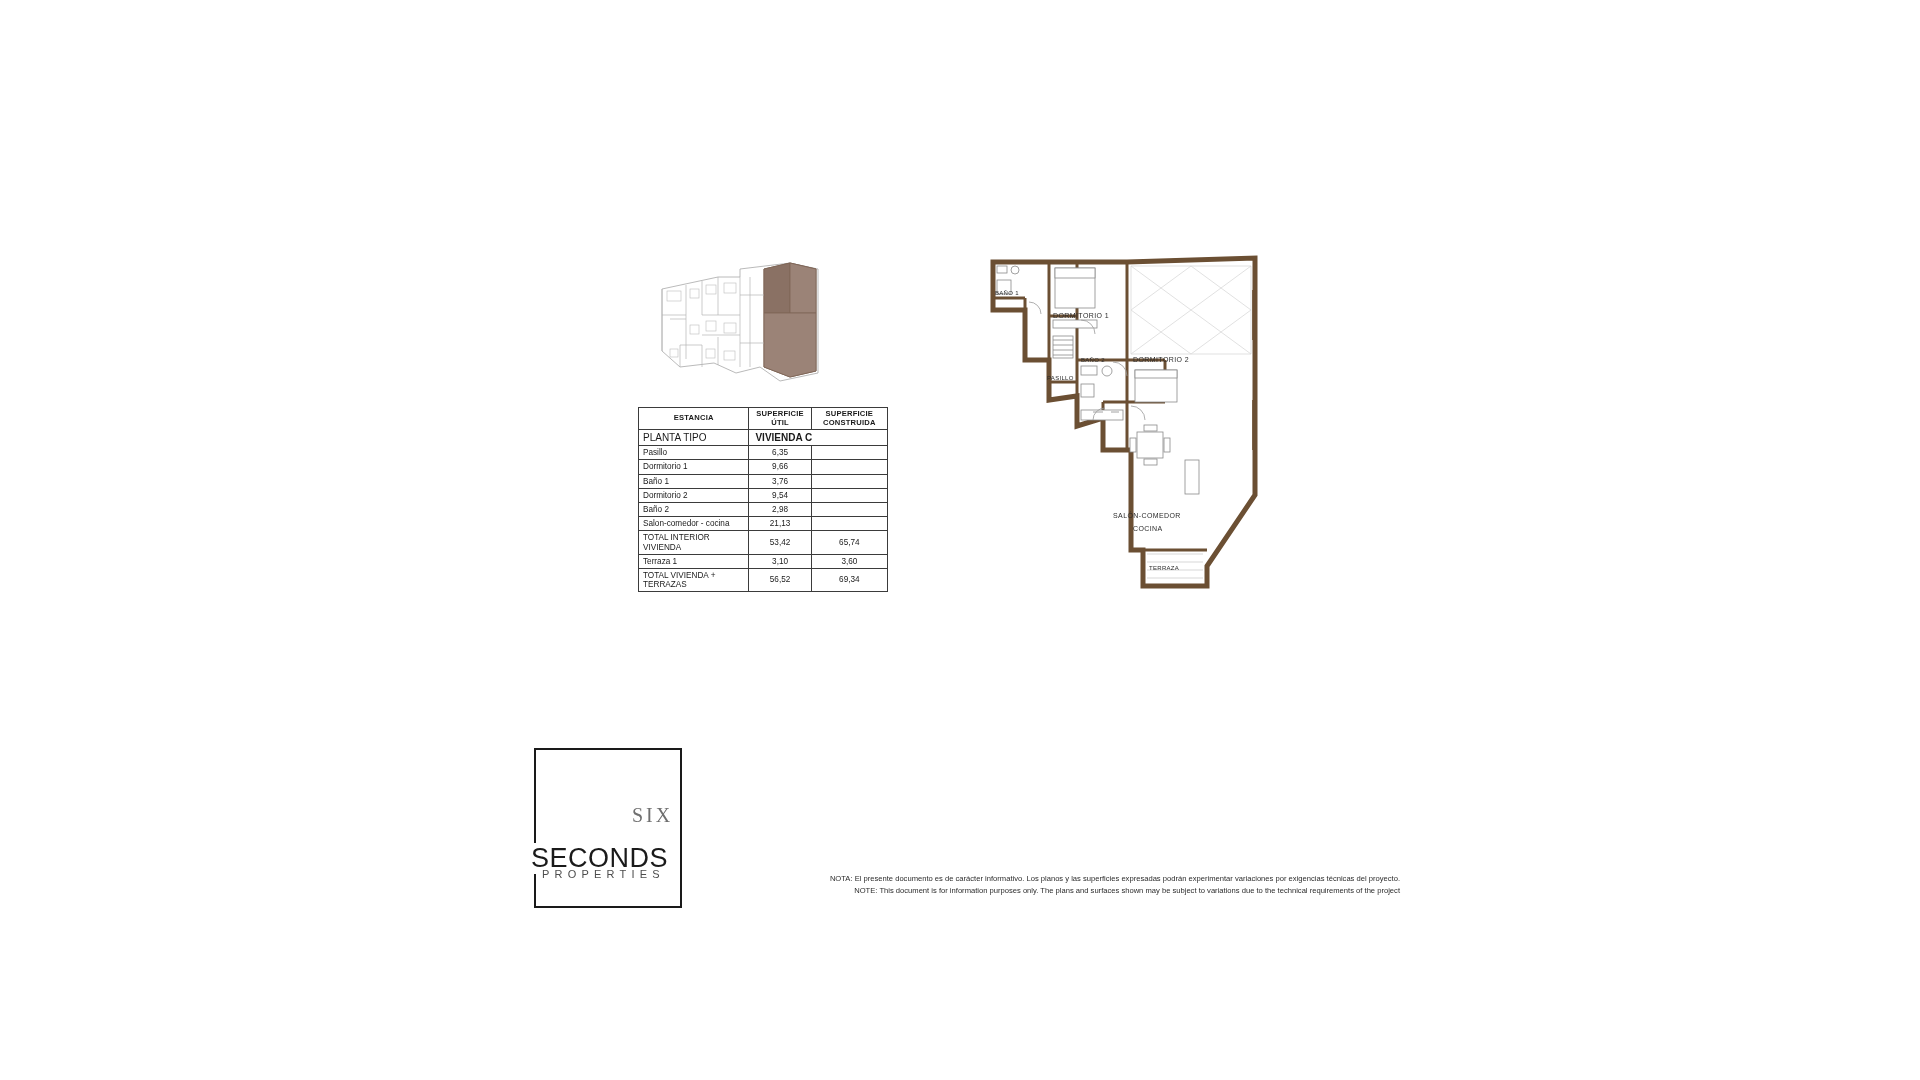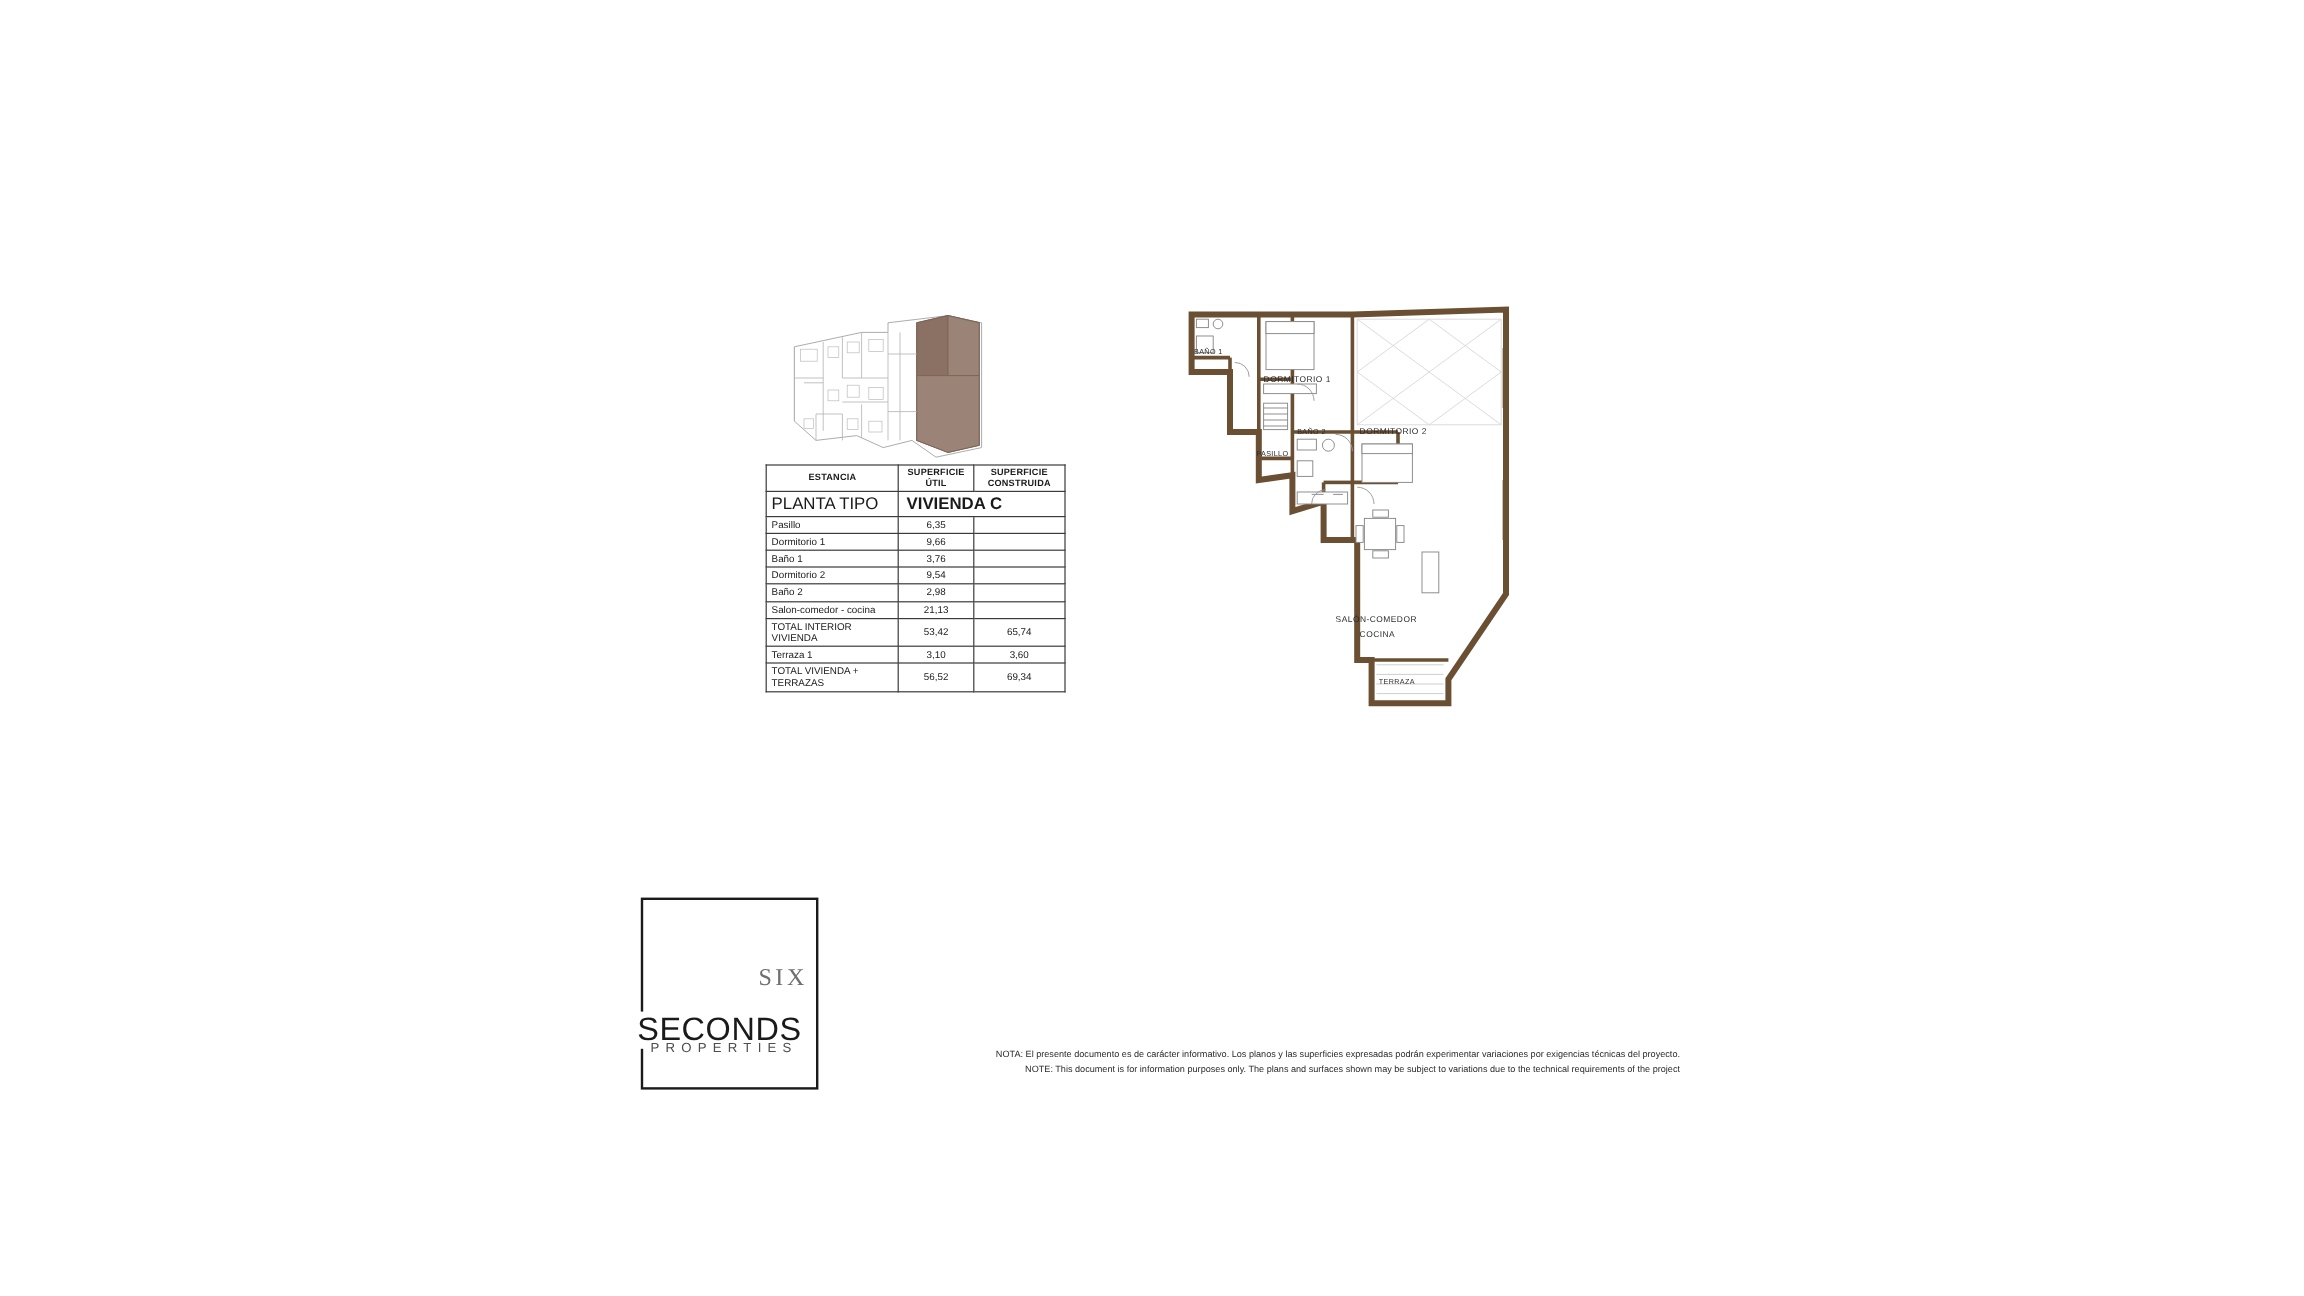--- a/index.html
+++ b/index.html
@@ -26,21 +26,21 @@
     top: 255px;
     width: 215px;
     height: 140px;
   }
   .kp-svg { display: block; }
 
   
   .table-wrap {
     position: absolute;
     left: 638px;
-    top: 387px;
+    top: 407px;
     width: 208px;
   }
   table.areas {
     border-collapse: collapse;
     width: 250px;
     font-size: 8.2px;
     color: #1a1a1a;
     table-layout: fixed;
   }
   table.areas td, table.areas th {
@@ -55,21 +55,21 @@
     font-weight: bold;
     font-size: 7.6px;
     letter-spacing: .2px;
   }
   .col-room { width: 110px; }
   .col-util { width: 62px; }
   .col-built { width: 76px; }
   .cell-center { text-align: center; }
   .row-section td {
     font-weight: bold;
-    font-size: 14px;
+    font-size: 10px;
   }
   .row-section .sec-b {
     font-weight: bold;
     padding-left: 6px;
     margin-top: 16px;
   }
   .bold { font-weight: bold; }
   .tight { line-height: 1.05; }
 
   

